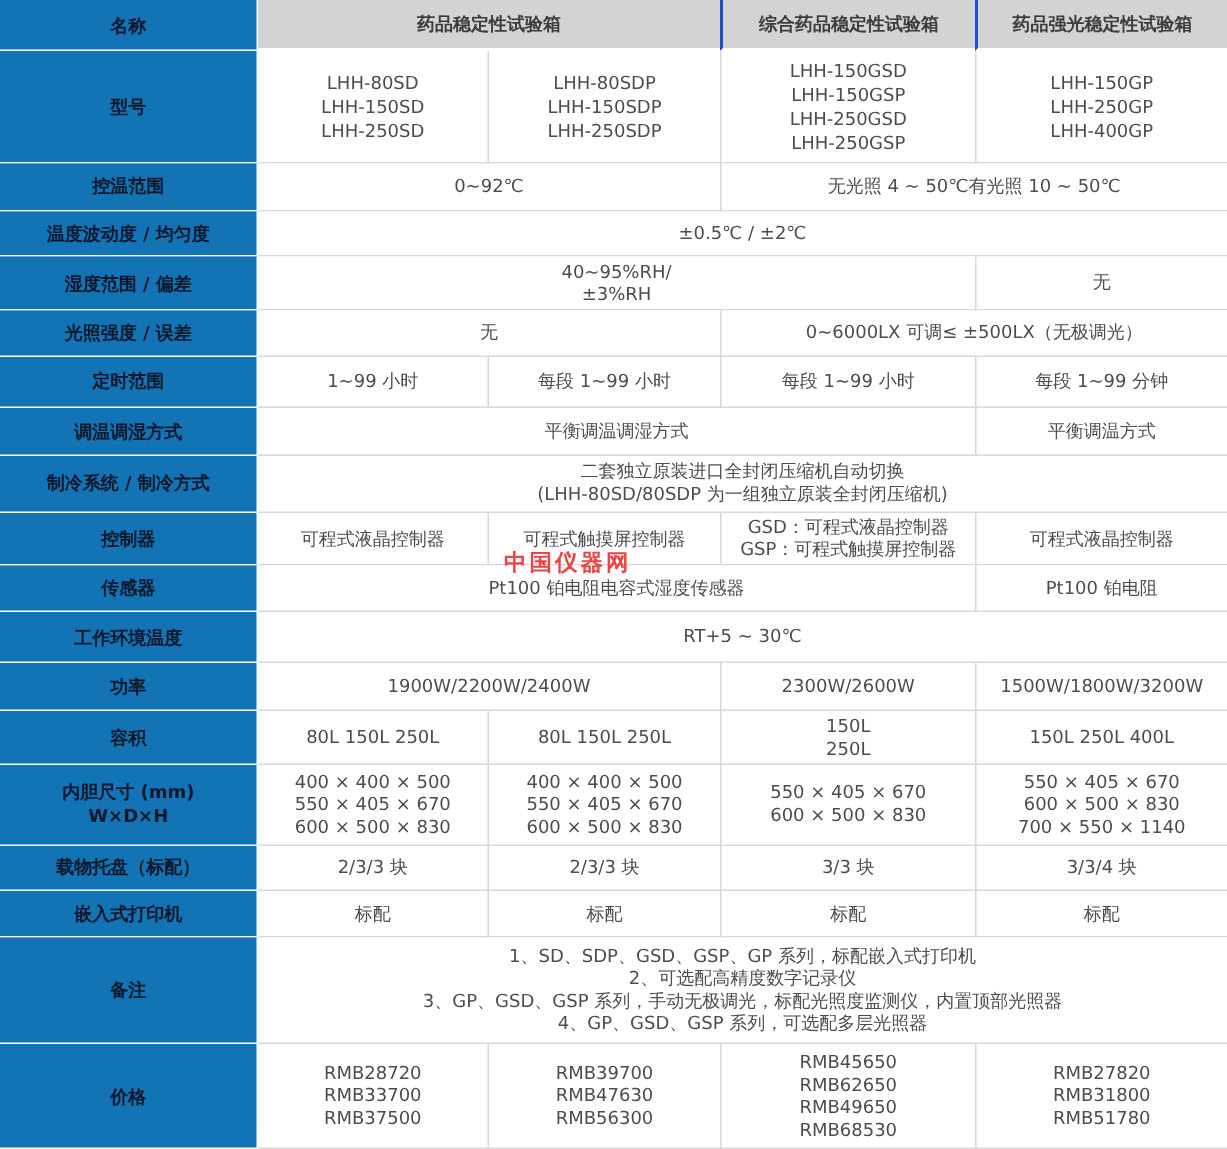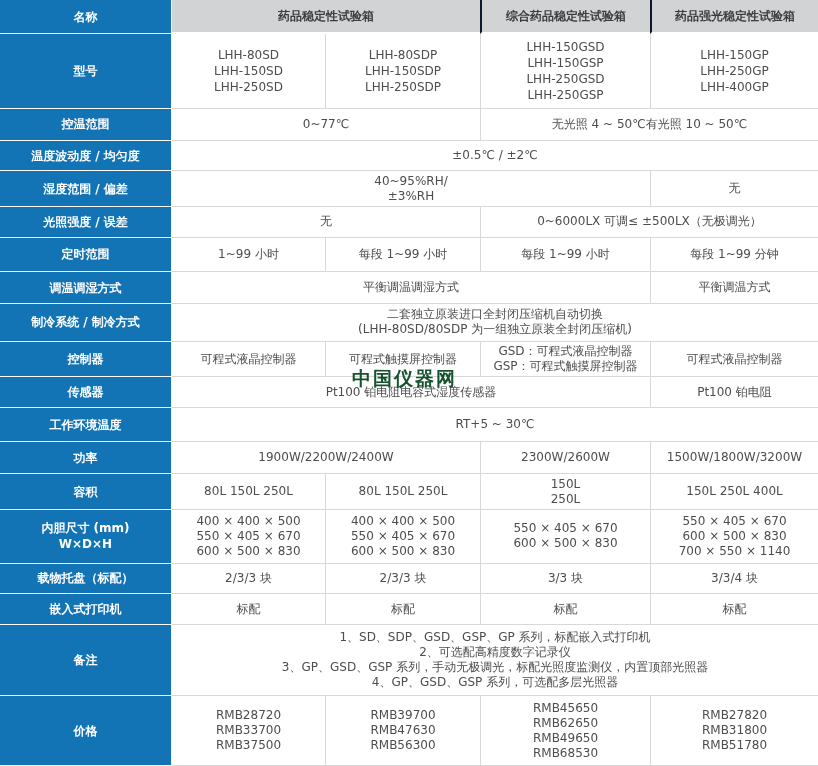--- a/index.html
+++ b/index.html
@@ -1,31 +1,31 @@
 <!DOCTYPE html>
 <html><head>
 <meta charset="utf-8">
 <style>
   html,body{margin:0;padding:0;background:#ffffff;}
   .page{position:relative;width:818px;height:766px;overflow:hidden;background:#fff;
         font-family:"DejaVu Sans",sans-serif;}
   table.spec{border-collapse:separate;border-spacing:0;width:818px;height:766px;table-layout:fixed;}
-  th.lbl{background:#1273b5;color:#ffffff;font-size:12px;font-weight:bold;text-align:center;
+  th.lbl{background:#1273b5;color:#0f172a;font-size:12px;font-weight:bold;text-align:center;
          vertical-align:middle;border-bottom:1px solid #ffffff;border-right:1px solid #ffffff;
          white-space:pre-line;line-height:16px;padding:0 4px;}
   td.cell{background:#ffffff;color:#4d4d4d;font-size:12px;text-align:center;vertical-align:middle;
           border-bottom:1px solid #d8d8d8;border-left:1px solid #d8d8d8;white-space:pre-line;
           line-height:15px;padding:0 2px;}
   td.cell:first-of-type{border-left:none;}
   td.hdr{background:#d2d3d5;color:#3c3c3c;font-size:12px;font-weight:bold;text-align:center;
-         vertical-align:middle;border-bottom:2px solid #ffffff;border-left:2px solid #0f172a;
+         vertical-align:middle;border-bottom:2px solid #ffffff;border-left:2px solid #1d4ed8;
          padding:0 2px;}
   td.hdr:first-of-type{border-left:none;}
   tr.model td.cell{line-height:16px;}
-  .watermark{position:absolute;left:352px;top:366px;color:#14532d;font-size:19px;font-weight:bold;
+  .watermark{position:absolute;left:336px;top:366px;color:#ef4444;font-size:15px;font-weight:bold;
              letter-spacing:2px;pointer-events:none;}
 </style>
 </head>
 <body>
 
 <div class="page">
   <table class="spec">
     <colgroup>
       <col style="width:172px">
         <col style="width:153px">
@@ -54,21 +54,21 @@
 LHH-150GSP
 LHH-250GSD
 LHH-250GSP</td>
       <td class="cell">LHH-150GP
 LHH-250GP
 LHH-400GP</td>
     </tr>
 
     <tr style="height:28px">
       <th class="lbl">控温范围</th>
-      <td class="cell" colspan="2">0~77℃</td>
+      <td class="cell" colspan="2">0~92℃</td>
       <td class="cell" colspan="2">无光照 4 ~ 50℃有光照 10 ~ 50℃</td>
     </tr>
 
     <tr style="height:27px">
       <th class="lbl">温度波动度 / 均匀度</th>
       <td class="cell" colspan="4">±0.5℃ / ±2℃</td>
     </tr>
 
     <tr style="height:29px">
       <th class="lbl">湿度范围 / 偏差</th>

